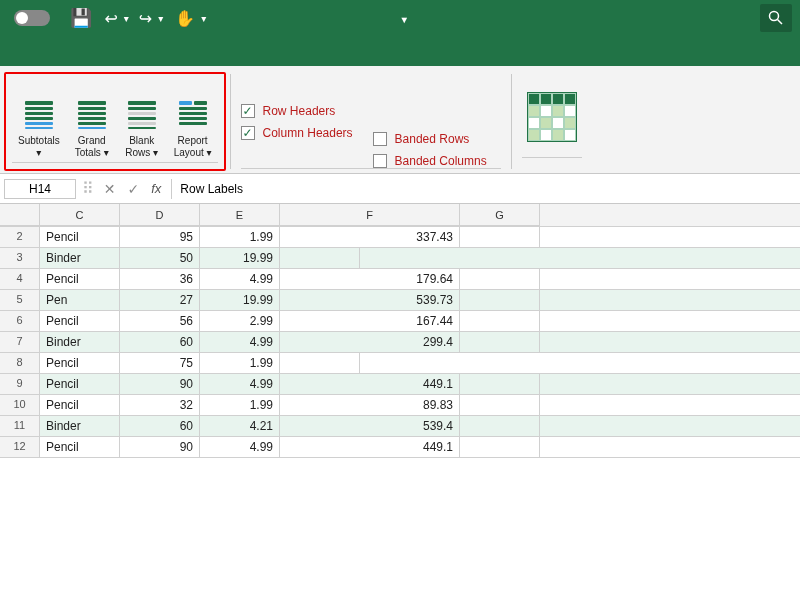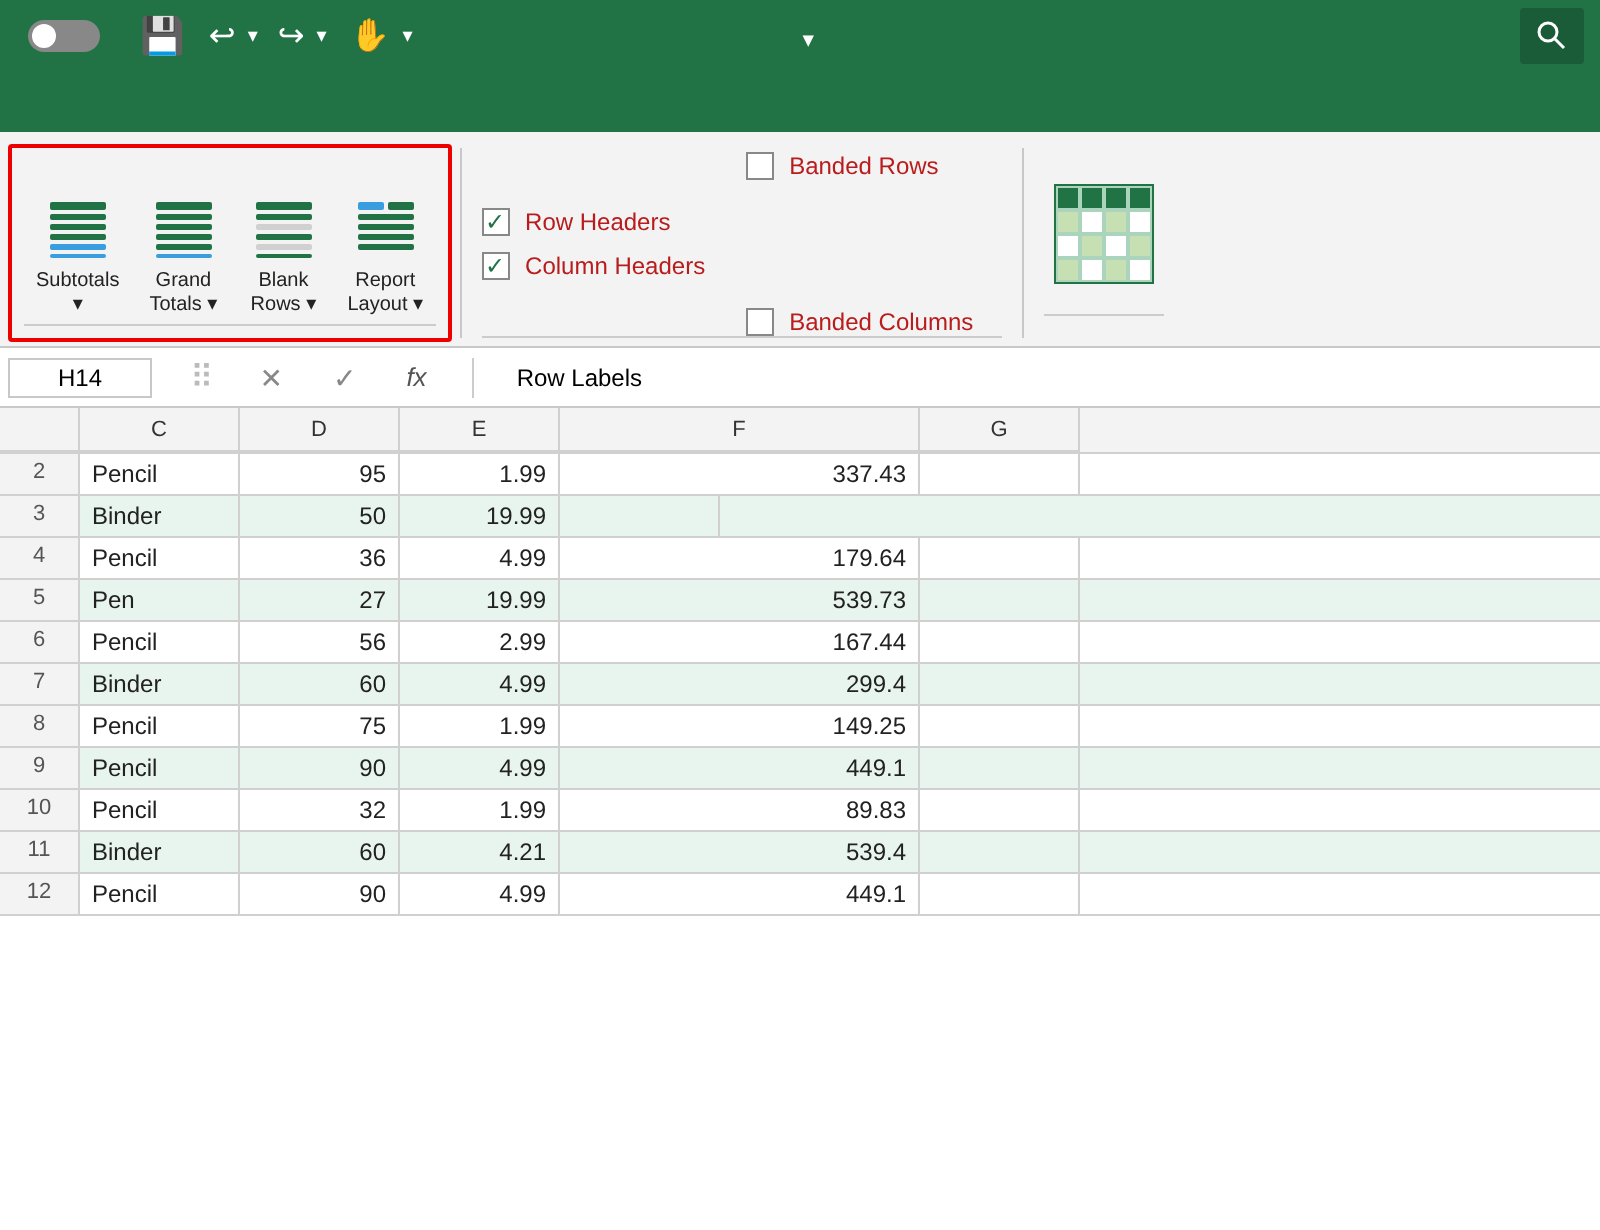--- a/index.html
+++ b/index.html
@@ -153,21 +153,21 @@
     .style-cell.alt { background: #c6e0b4; }
 
     
     .formula-bar {
       display: flex;
       align-items: center;
       height: 30px;
       background: white;
       border-bottom: 1px solid #c8c8c8;
       padding: 0 4px;
-      gap: 17px;
+      gap: 4px;
     }
     .cell-ref {
       width: 80px;
       border: 1px solid #c8c8c8;
       padding: 2px 6px;
       font-size: 12px;
       text-align: center;
     }
     .formula-btn { color: #555; font-size: 14px; cursor: pointer; padding: 0 4px; }
     .formula-input { flex: 1; border: none; outline: none; font-size: 12px; padding: 2px; }
@@ -358,21 +358,21 @@
         <div class="option-row">
           <div class="option-checkbox checked">✓</div>
           <span class="option-label">Row Headers</span>
         </div>
         <div class="option-row">
           <div class="option-checkbox checked">✓</div>
           <span class="option-label">Column Headers</span>
         </div>
       </div>
 
-      <div style="display:flex;flex-direction:column;gap:8px;justify-content:space-between;">
+      <div style="display:flex;flex-direction:column;gap:8px;justify-content:flex-end;">
         <div class="option-row">
           <div class="option-checkbox"></div>
           <span class="option-label">Banded Rows</span>
         </div>
         <div class="option-row">
           <div class="option-checkbox"></div>
           <span class="option-label">Banded Columns</span>
         </div>
       </div>
     </div>
@@ -474,21 +474,20 @@
     <div class="sheet-cell col-d cell-right">60</div>
     <div class="sheet-cell col-e cell-right">4.99</div>
     <div class="sheet-cell col-f cell-right">299.4</div>
     <div class="sheet-cell col-g"></div>
   </div>
       <div class="sheet-row">
     <div class="row-num">8</div>
     <div class="sheet-cell col-c">Pencil</div>
     <div class="sheet-cell col-d cell-right">75</div>
     <div class="sheet-cell col-e cell-right">1.99</div>
-    <div class="sheet-cell col-f cell-right">149.25</div>
     <div class="sheet-cell col-g"></div>
   </div>
       <div class="sheet-row row-alt">
     <div class="row-num">9</div>
     <div class="sheet-cell col-c">Pencil</div>
     <div class="sheet-cell col-d cell-right">90</div>
     <div class="sheet-cell col-e cell-right">4.99</div>
     <div class="sheet-cell col-f cell-right">449.1</div>
     <div class="sheet-cell col-g"></div>
   </div>

